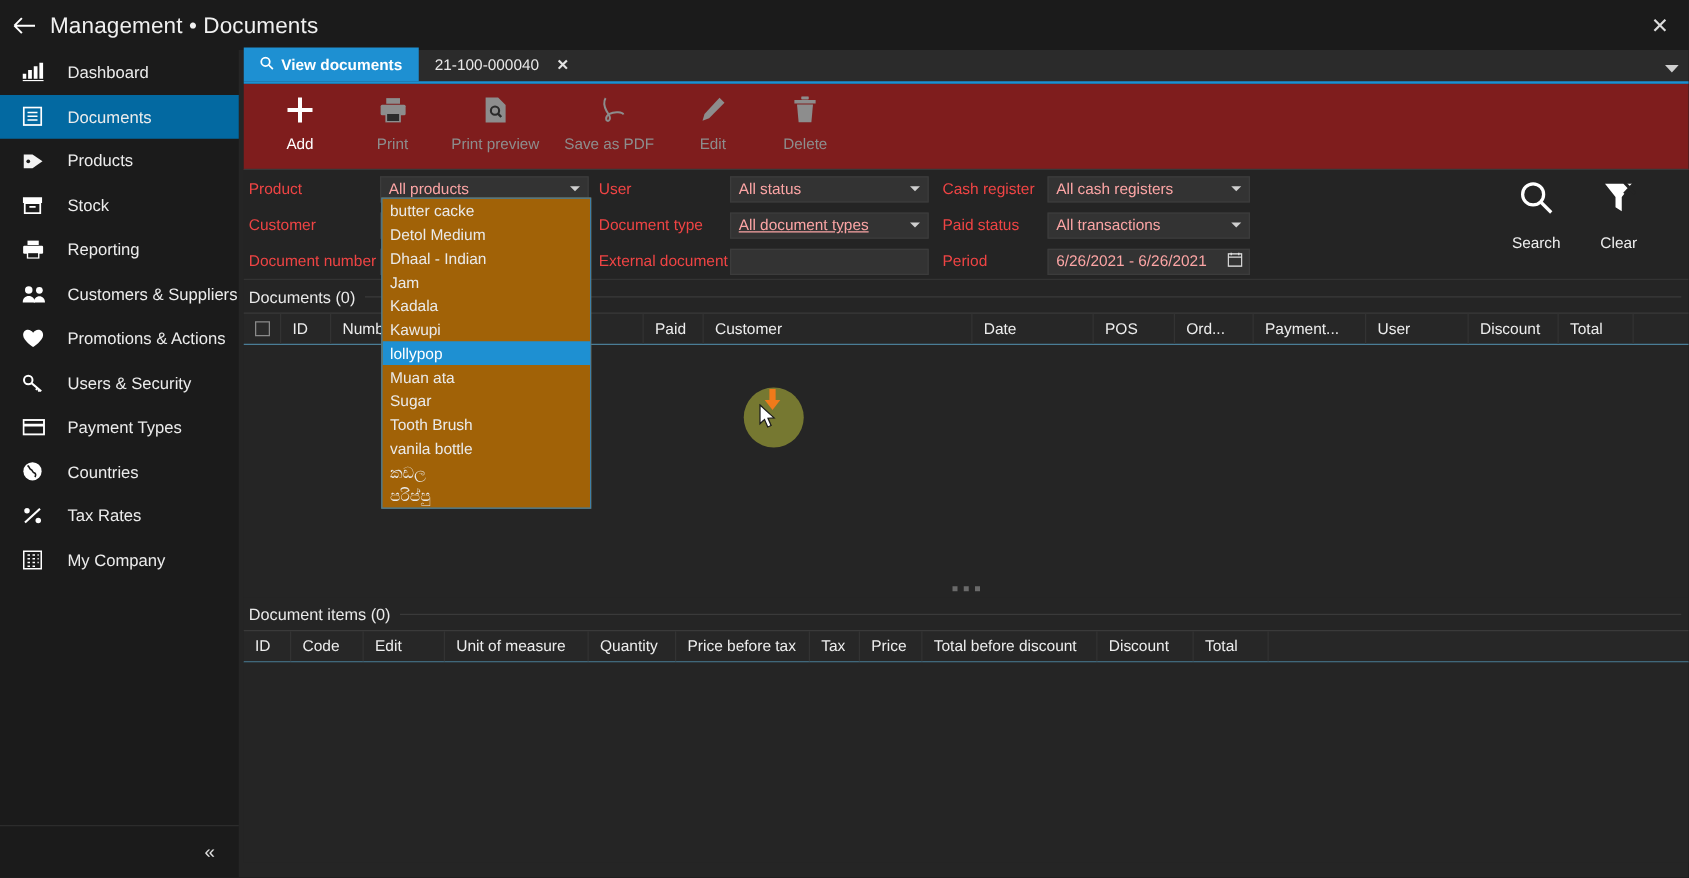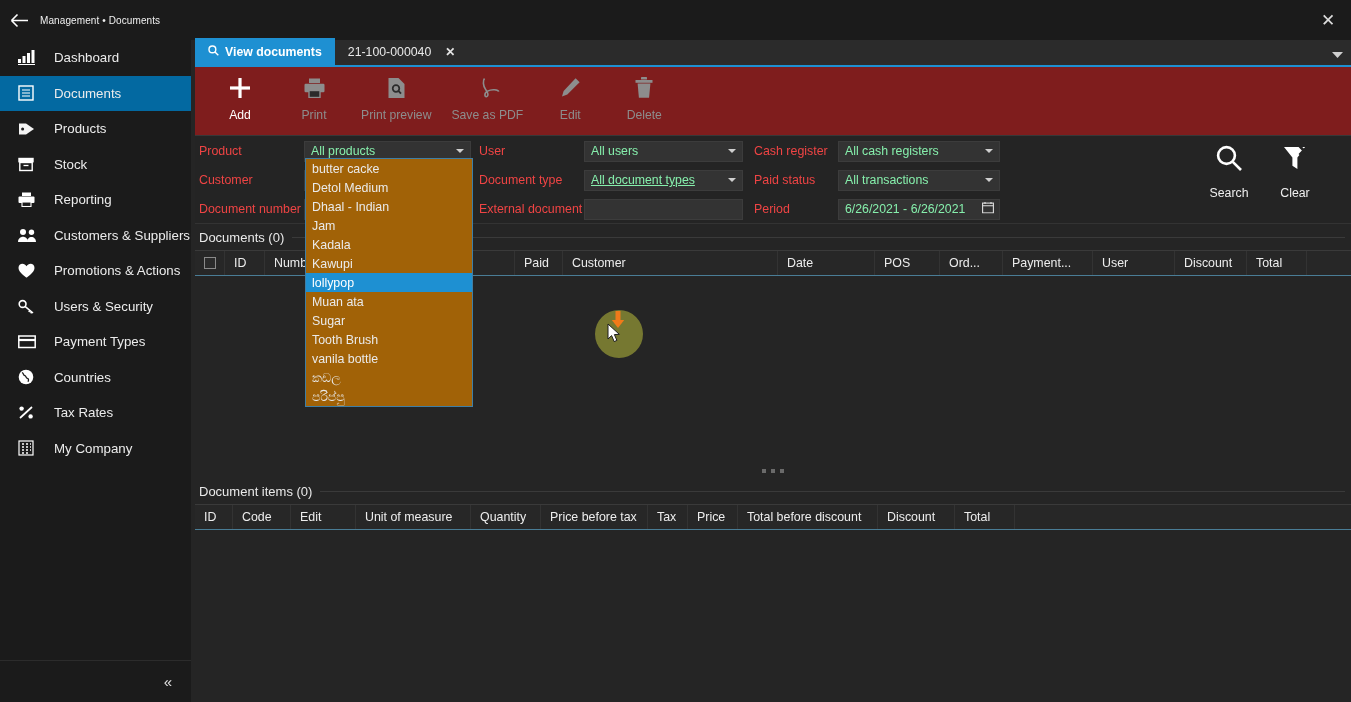--- a/index.html
+++ b/index.html
@@ -15,21 +15,21 @@
   
   .titlebar {
     position: absolute; left: 0; top: 0; width: 1351px; height: 40px;
     background: #1b1b1b; display: flex; align-items: center;
   }
   .back-arrow {
     width: 38px; height: 40px; display: flex; align-items: center; justify-content: center;
     color: #ffffff; font-size: 18px; line-height: 1; cursor: pointer;
   }
   .title-text {
-    font-size: 10px; color: #f0f0f0; letter-spacing: .1px; padding-left: 2px;
+    font-size: 18px; color: #f0f0f0; letter-spacing: .1px; padding-left: 2px;
   }
   .win-close {
     position: absolute; right: 0; top: 0; width: 46px; height: 40px;
     display: flex; align-items: center; justify-content: center;
     color: #dcdcdc; font-size: 17px; cursor: pointer;
   }
 
   
   .sidebar {
     position: absolute; left: 0; top: 40px; width: 191px; height: 662px;
@@ -102,21 +102,21 @@
   .filters {
     position: relative; height: 88px; background: #242424;
     border-bottom: 1px solid #333; padding: 6px 0 0 0;
   }
   .fgroup { position: absolute; display: flex; flex-direction: column; gap: 7px; }
   .frow { display: flex; align-items: center; height: 22px; }
   .flabel { font-size: 12.4px; color: #ef4444; white-space: nowrap; }
   .fctl {
     height: 21px; background: #333333; border: 1px solid #3c3c3c;
     display: flex; align-items: center; padding: 0 6px;
-    font-size: 12.3px; color: #86efac; position: relative; cursor: pointer;
+    font-size: 12.3px; color: #fca5a5; position: relative; cursor: pointer;
   }
   .fctl.plain { background: #333333; cursor: text; }
   .fctl .caret {
     position: absolute; right: 6px; top: 50%; transform: translateY(-50%);
     width: 0; height: 0; border-left: 4px solid transparent; border-right: 4px solid transparent;
     border-top: 4px solid #cfcfcf;
   }
   .fctl .cal { position: absolute; right: 5px; top: 50%; transform: translateY(-50%); color: #dedede; }
 
   .search-actions {
@@ -448,21 +448,21 @@
           <div class="fctl plain" style="width:167px;">
             <span></span>
           </div>
         </div>
       </div>
 
       <div class="fgroup" style="left:284px; top:4px;">
         <div class="frow">
           <span class="flabel" style="width:105px;">User</span>
           <div class="fctl" style="width:159px;">
-            <span>All users</span>
+            <span>All status</span>
             <span class="caret"></span>
           </div>
         </div>
         <div class="frow">
           <span class="flabel" style="width:105px;">Document type</span>
           <div class="fctl" style="width:159px;text-decoration:underline;">
             <span>All document types</span>
             <span class="caret"></span>
           </div>
         </div>

